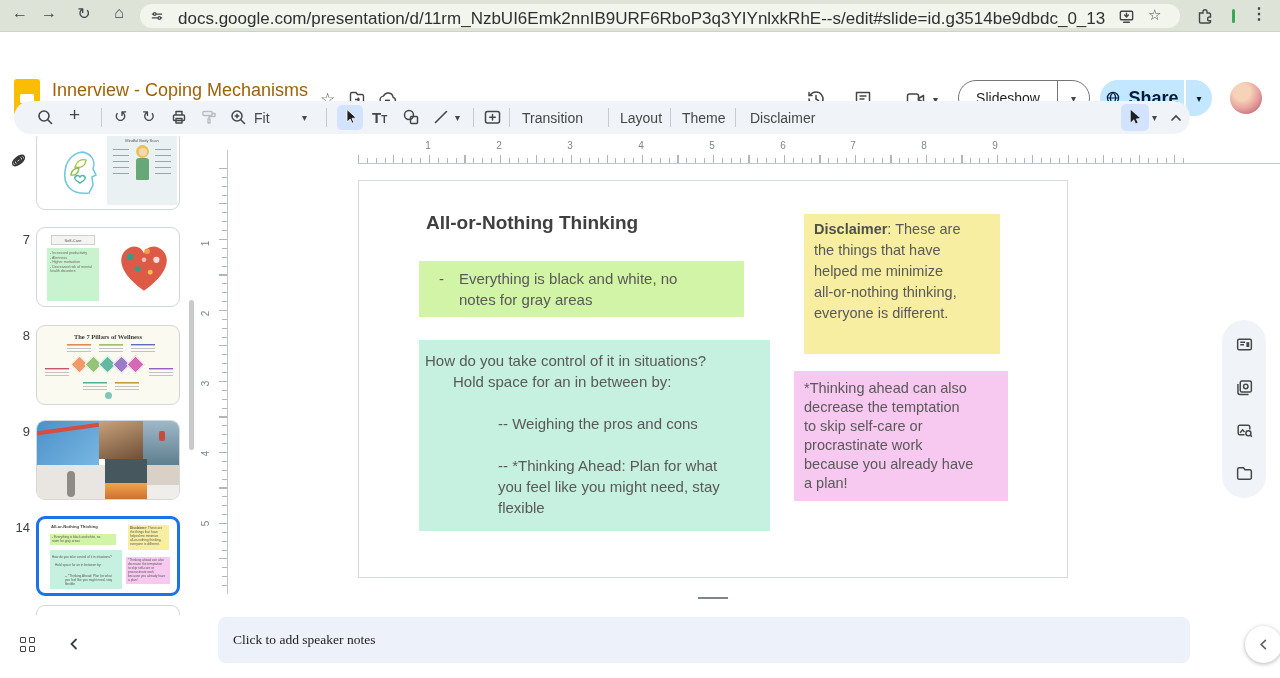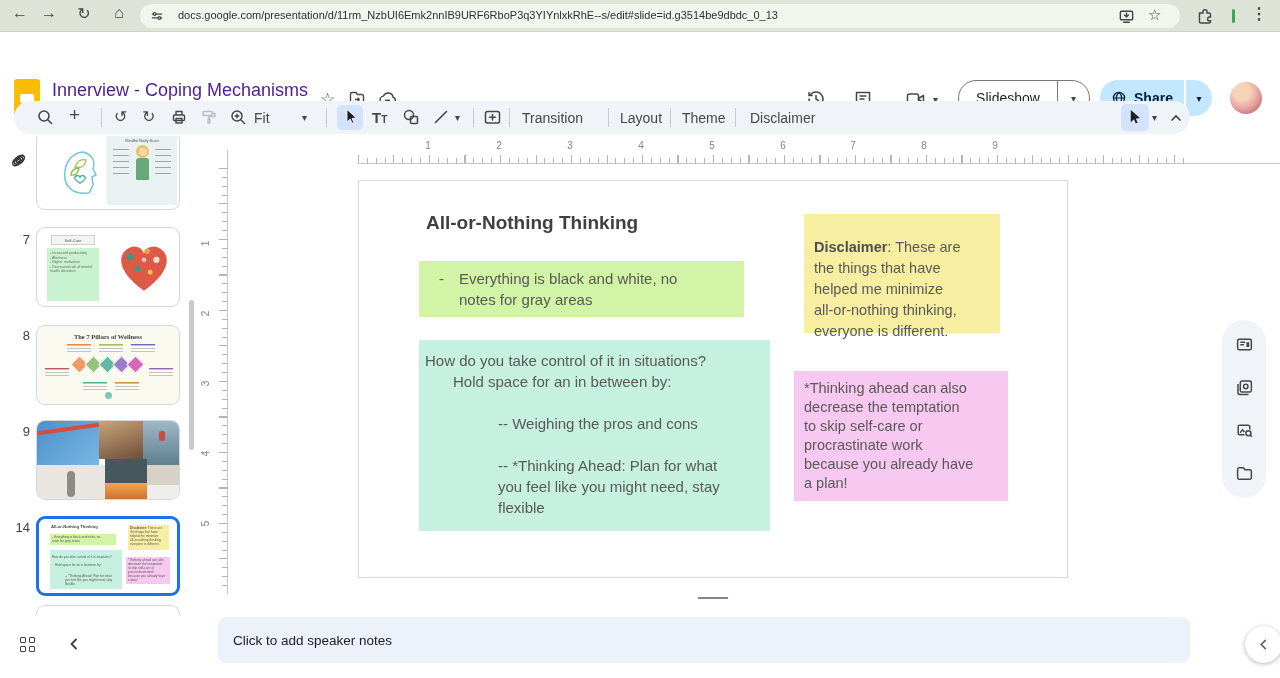--- a/index.html
+++ b/index.html
@@ -5,37 +5,37 @@
   * { margin:0; padding:0; box-sizing:border-box; }
   html,body { width:1280px; height:678px; overflow:hidden; }
   body { position:relative; font-family:"Liberation Sans",sans-serif; background:#fff; color:#3c4043; }
   .abs { position:absolute; }
   svg.i { display:block; }
 
   
   #chrome { position:absolute; left:0; top:0; width:1280px; height:32px; background:#dde3d7; border-bottom:1px solid #cdd4c7; }
   .chrome-glyph { position:absolute; top:4px; font-size:16px; color:#40464a; width:22px; text-align:center; cursor:default; }
   #url-pill { position:absolute; left:140px; top:4px; width:1040px; height:24px; border-radius:12px; background:#f2f5ec; display:flex; align-items:center; }
-  #url-text { position:absolute; left:38px; top:5px; font-size:11px; color:#2d3134; white-space:nowrap; }
+  #url-text { position:absolute; left:38px; top:5px; font-size:17px; color:#2d3134; white-space:nowrap; }
   .chrome-right { position:absolute; top:7px; }
 
   
   #appheader { position:absolute; left:0; top:32px; width:1280px; height:68px; background:#fff; }
   #slides-logo { position:absolute; left:14px; top:47px; width:26px; height:36px; background:#fbbc04; border-radius:3px; }
   #slides-logo::after { content:""; position:absolute; left:6px; top:15px; width:14px; height:9px; background:#fff; border-radius:1.5px; }
-  #doc-title { position:absolute; left:52px; top:48px; font-size:18px; color:#4c1d95;text-align:center; }
+  #doc-title { position:absolute; left:52px; top:48px; font-size:18px; color:#a16207;text-align:center; }
   .title-ic { position:absolute; top:57px; }
   #menubar { position:absolute; left:54px; top:71px; display:flex; gap:22px; }
   #menubar span { font-size:13.5px; color:#3c4043; cursor:default; }
   .hdr-right-ic { position:absolute; top:57px; }
   #btn-slideshow { position:absolute; left:958px; top:48px; width:132px; height:36px; border:1px solid #747775; border-radius:18px; display:flex; }
   #btn-slideshow .main { width:99px; display:flex; align-items:center; justify-content:center; font-size:14px; color:#1f1f1f; border-right:1px solid #747775; }
   #btn-slideshow .drop { flex:1; display:flex; align-items:center; justify-content:center; font-size:10px; color:#444746; }
   #btn-share { position:absolute; left:1100px; top:48px; height:36px; display:flex; }
-  #btn-share .main { width:84px; background:#c2e7ff; border-radius:18px 0 0 18px; display:flex; align-items:center; justify-content:center; gap:7px; font-size:14px; font-weight:bold; color:#001d35; }
+  #btn-share .main { width:84px; background:#c2e7ff; border-radius:18px 0 0 18px; display:flex; align-items:center; justify-content:center; gap:7px; font-size:18px; font-weight:bold; color:#001d35; }
   #btn-share .drop { width:26px; margin-left:2px; background:#c2e7ff; border-radius:0 18px 18px 0; display:flex; align-items:center; justify-content:center; font-size:10px; color:#001d35; }
   #avatar { position:absolute; left:1230px; top:50px; width:32px; height:32px; border-radius:50%; background:radial-gradient(circle at 38% 32%, #f6d2b8 0 28%, #e8a3a0 55%, #c26a77 85%); }
 
   
   #toolbar { position:absolute; left:14px; top:101px; width:1176px; height:33px; background:#f0f4f9; border-radius:17px; }
   .tb { position:absolute; top:7px; color:#444746; }
   .tb-div { position:absolute; top:7px; width:1px; height:19px; background:#c7cbd1; }
   .tb-txt { position:absolute; top:9px; font-size:14px; color:#444746; cursor:default; }
   .tb-glyph { position:absolute; top:6px; font-size:16px; color:#444746; }
   #sel-box { position:absolute; left:323px; top:4px; width:26px; height:25px; background:#d3e3fd; border-radius:5px; }
@@ -88,27 +88,27 @@
   #slide { position:absolute; left:358px; top:180px; width:710px; height:398px; background:#fff; border:1px solid #d6d9dd; }
   #slide-title { position:absolute; left:67px; top:31px; font-size:19px; font-weight:bold; color:#404040; }
   .sbox { position:absolute; color:#595959; font-size:15px; line-height:21px; }
   #green-box { left:60px; top:80px; width:325px; height:56px; background:#d2f4a6; display:flex; padding:7px 0 0 20px; }
   #green-box .dash { width:20px; }
   #green-box .gtxt { width:268px; white-space:pre-line; }
   #teal-box { left:60px; top:159px; width:351px; height:191px; background:#c6f0e0; padding-top:10px; }
   #teal-box .l1 { margin-left:6px; }
   #teal-box .l2 { margin-left:34px; }
   #teal-box .p { margin-left:79px; width:266px; margin-top:21px; white-space:pre-line; }
-  #yellow-box { left:445px; top:33px; width:196px; height:119px; background:#f7eea2; padding:23px 10px; white-space:pre-line; font-size:14.5px; line-height:21px; }
+  #yellow-box { left:445px; top:33px; width:196px; height:140px; background:#f7eea2; padding:5px 10px; white-space:pre-line; font-size:14.5px; line-height:21px; }
   #yellow-box .b { font-weight:bold; color:#4f4f4f; }
   #pink-box { left:435px; top:190px; width:214px; height:130px; background:#f7c9f0; padding:8px 10px; white-space:pre-line; font-size:14.5px; line-height:19px; }
   #resize-handle { position:absolute; left:698px; top:597px; width:30px; height:2px; background:#80868b; }
 
   
-  #notes { position:absolute; left:218px; top:617px; width:972px; height:46px; background:#edf1f9; border-radius:8px; display:flex; align-items:center; padding-left:15px; font-size:13.5px; color:#202124; }
+  #notes { position:absolute; left:218px; top:617px; width:972px; height:46px; background:#edf1f9; border-radius:8px; display:flex; align-items:center; padding-left:15px; font-size:13.5px; color:#202124;font-family:Liberation Serif, serif; }
   #gridview { position:absolute; left:20px; top:637px; width:16px; height:16px; display:grid; grid-template-columns:6px 6px; grid-template-rows:6px 6px; gap:3px; }
   #gridview span { border:1.6px solid #3f4346; border-radius:1px; }
 
   
   #sidepanel { position:absolute; left:1222px; top:320px; width:44px; height:178px; background:#f0f4f9; border-radius:22px; display:flex; flex-direction:column; align-items:center; justify-content:center; gap:24px; }
   #fab { position:absolute; left:1245px; top:626px; width:37px; height:37px; border-radius:50%; background:#fff; box-shadow:0 1px 4px rgba(0,0,0,.3); display:flex; align-items:center; justify-content:center; }
 </style>
 </head>
 <body>
 

